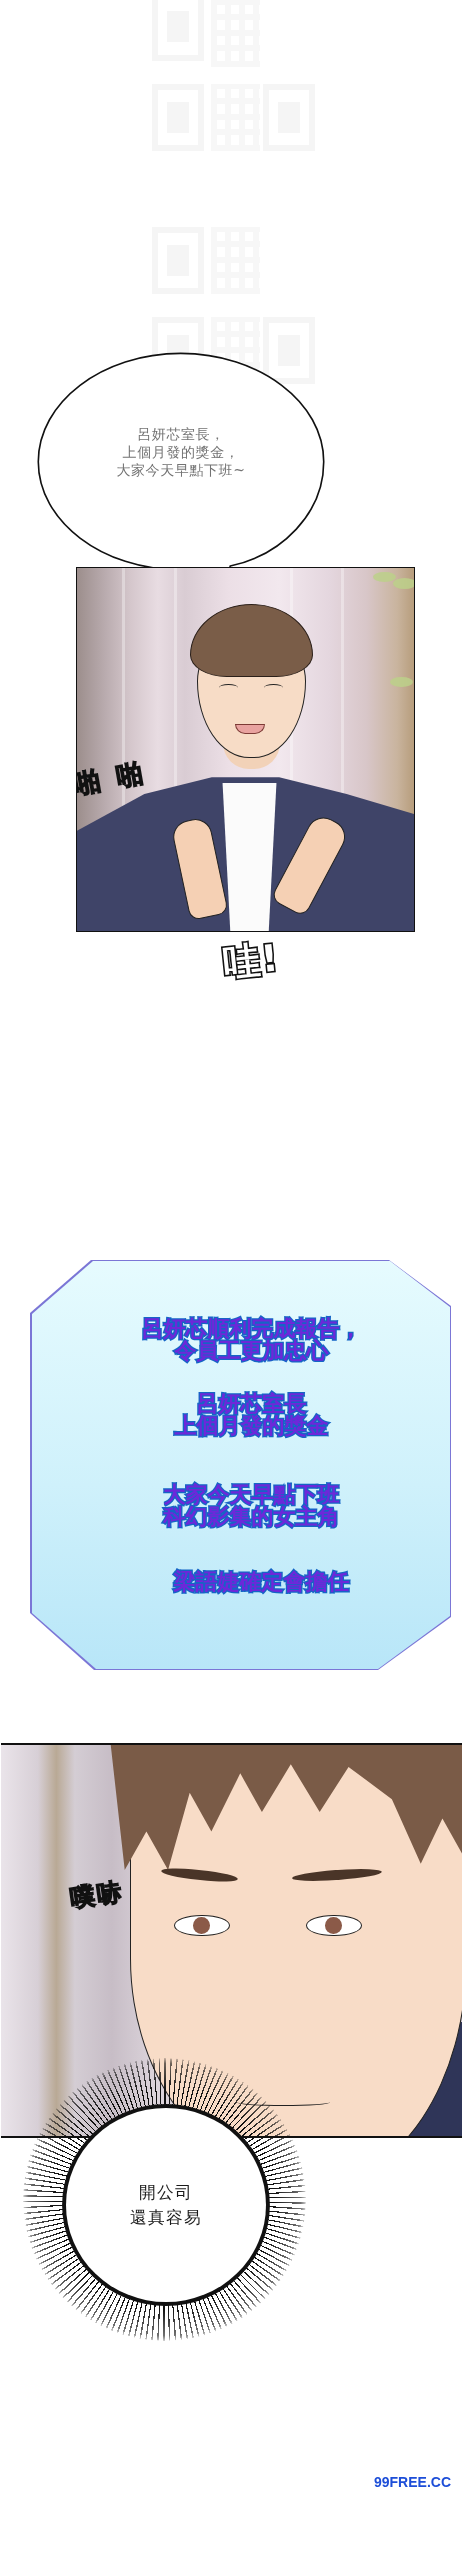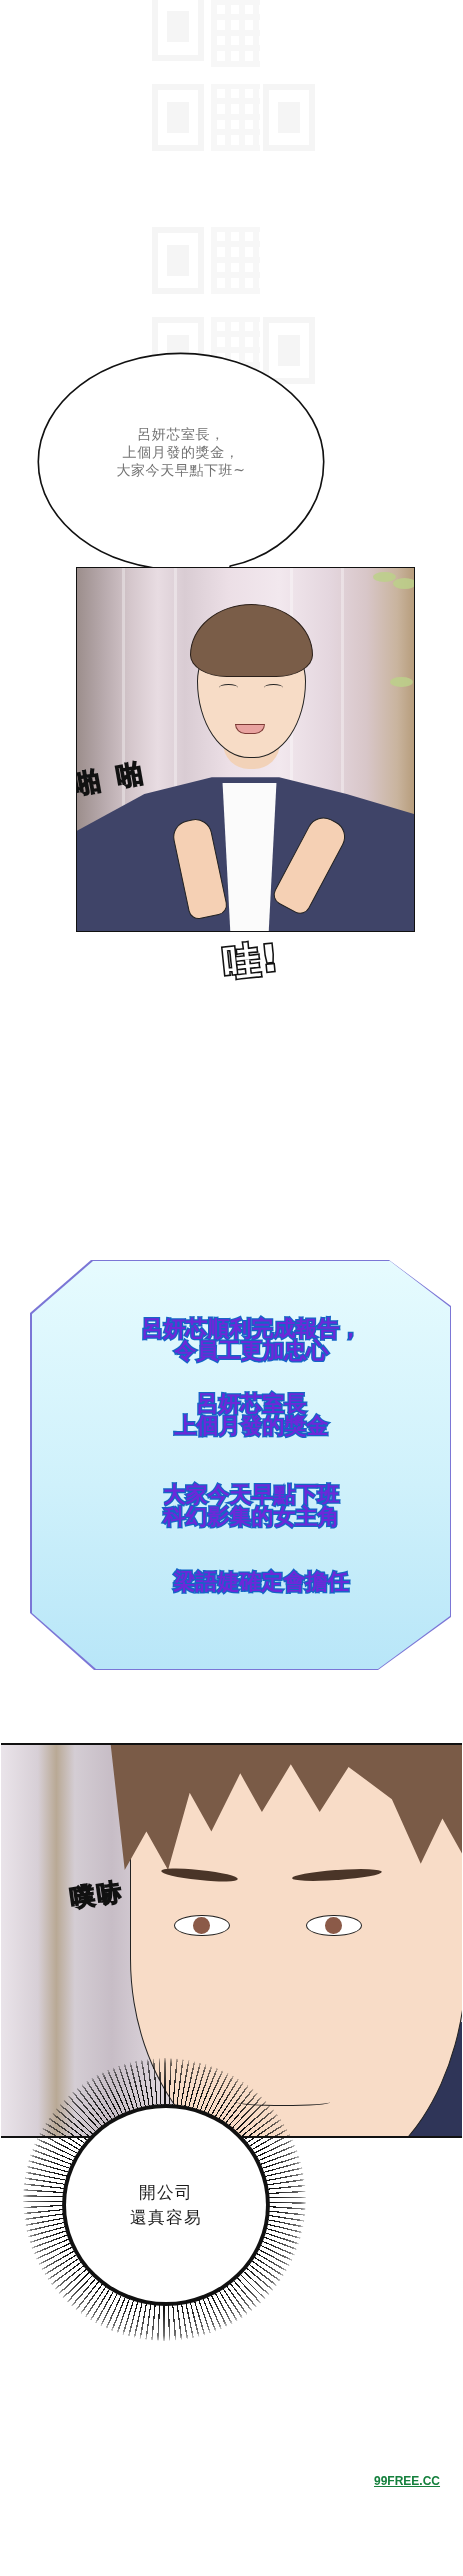--- a/index.html
+++ b/index.html
@@ -62,21 +62,21 @@
   .sfx-puchi { position:absolute; left:70px; top:1878px; font-size:24.5px; font-weight:bold; color:#fff; -webkit-text-stroke:1.3px #111; letter-spacing:2.6px; transform:rotate(-8deg); }
 
   
   .burst { left:23px; top:2058px; width:283px; height:283px; border-radius:50%;
     background: repeating-conic-gradient(#111 0deg 0.6deg, transparent 0.6deg 2.4deg);
     -webkit-mask: radial-gradient(circle, #000 55%, rgba(0,0,0,.6) 68%, transparent 72%);
             mask: radial-gradient(circle, #000 55%, rgba(0,0,0,.6) 68%, transparent 72%); }
   .burst-core { left:66px; top:2108px; width:200px; height:194px; border-radius:50%; background:#fff; box-shadow:0 0 0 3.9px #111; }
   .burst-text { left:66px; top:2180px; width:200px; text-align:center; font-size:16.7px; line-height:24.5px; color:#1a1a1a; letter-spacing:1.3px; }
 
-  .watermark { left:374px; top:2474px; font-size:12px; font-weight:bold; color:#15803d; font-family:"Liberation Sans", sans-serif;text-decoration:underline; }
+  .watermark { left:374px; top:2474px; font-size:14px; font-weight:bold; color:#1d4ed8; font-family:"Liberation Sans", sans-serif; }
 </style>
 </head>
 <body>
 
 <div class="qr" style="top:0;height:62px;">
   <div class="finder" style="left:0;top:-6.4px;"></div>
   <div class="dots" style="top:0;"></div>
 </div>
 <div class="qr" style="top:84px;height:71px;">
   <div class="finder" style="left:0;top:0;"></div>

